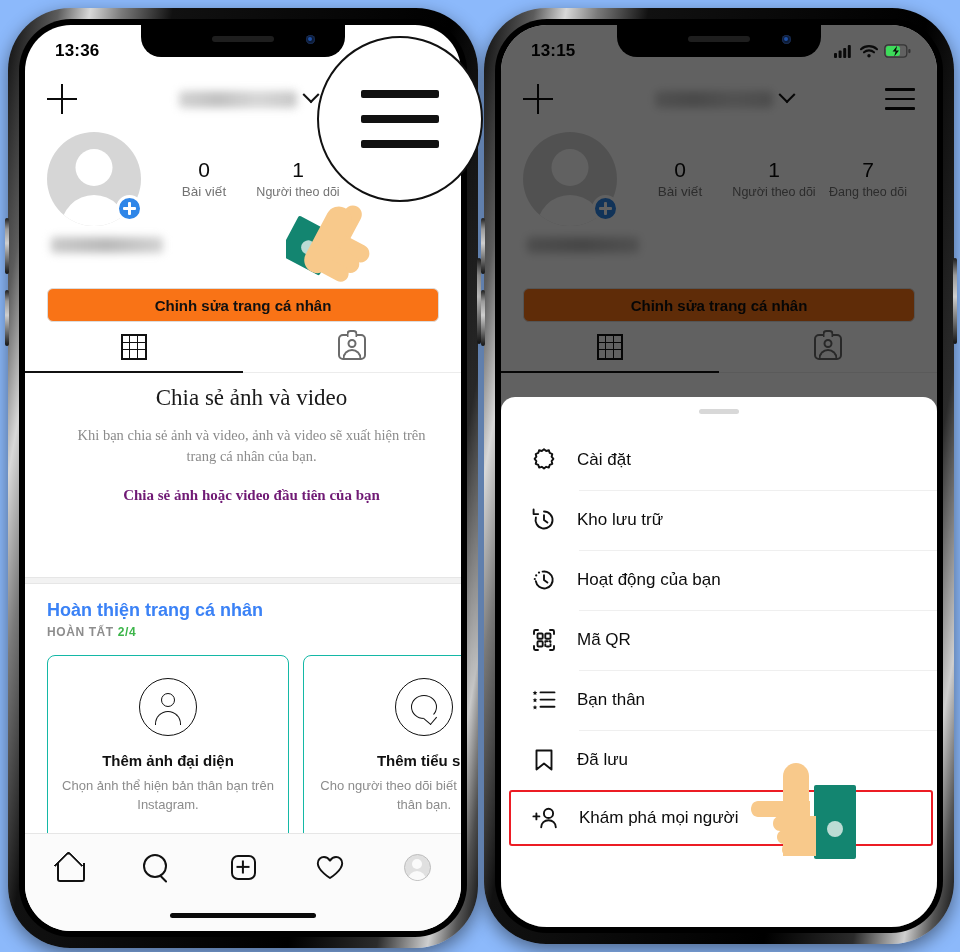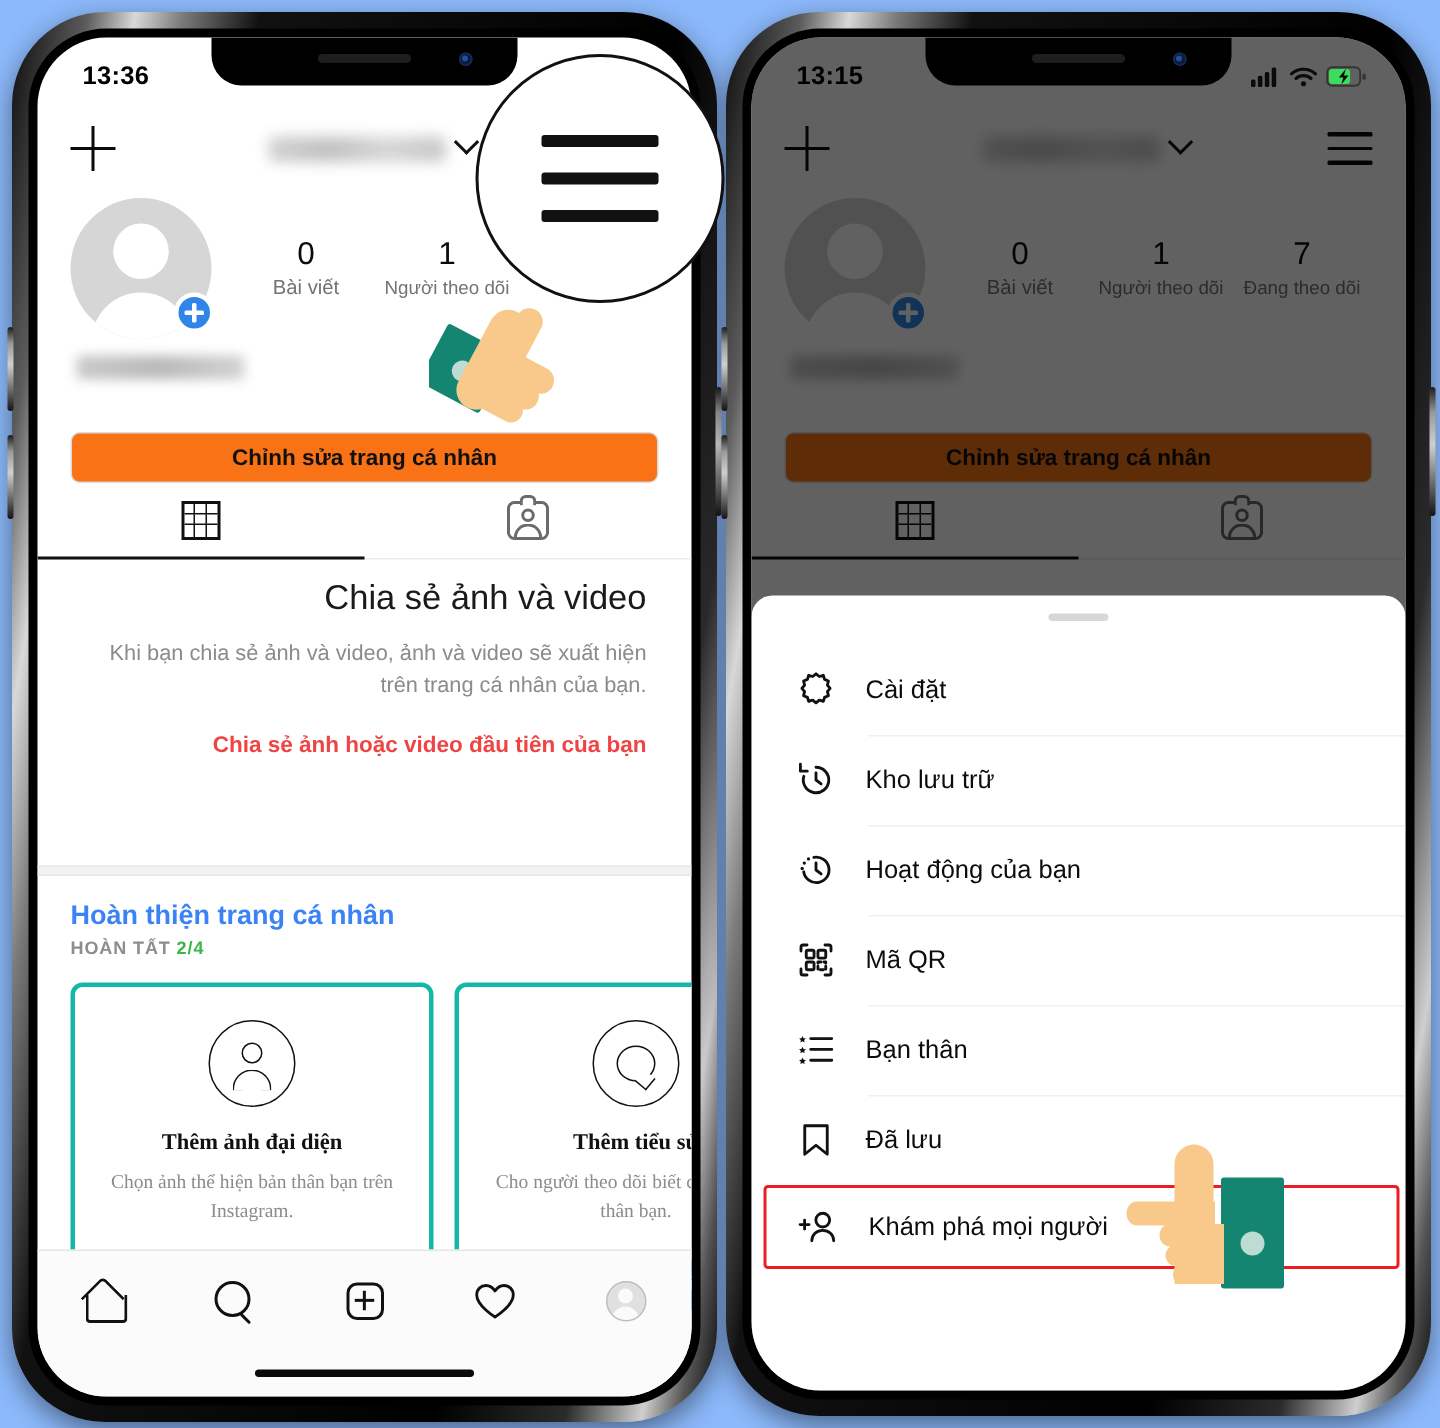--- a/index.html
+++ b/index.html
@@ -173,44 +173,45 @@
     width: 11px; height: 7px; border: 2.2px solid #6b6b6b; border-bottom: none;
     border-radius: 4px 4px 0 0; background: #fff;
   }
   .tagged-icon .h { position: absolute; left: 50%; transform: translateX(-50%); top: 5px;
     width: 9px; height: 9px; border-radius: 50%; border: 2.2px solid #6b6b6b; }
   .tagged-icon .b { position: absolute; left: 50%; transform: translateX(-50%); bottom: 0;
     width: 19px; height: 11px; border-radius: 10px 10px 0 0; border: 2.2px solid #6b6b6b; border-bottom: none; }
 
   
   .empty-state {
-    position: absolute; left: 17px; right: 0; top: 360px; text-align: right; z-index: 5;
+    position: absolute; left: 17px; right: 0; top: 360px; text-align: center; z-index: 5;
     padding: 0 30px;
+    font-family: Liberation Serif, serif;
   }
   .empty-title { font-size: 23px; font-weight: 400; color: #1a1a1a; margin-bottom: 14px; }
   .empty-sub { font-size: 14.5px; color: #8b8b8b; line-height: 21px; }
-  .empty-link { font-size: 15px; font-weight: 700; color: #ef4444; margin-top: 20px; }
+  .empty-link { font-size: 15px; font-weight: 700; color: #701a75; margin-top: 20px; }
 
   .section-sep {
     position: absolute; left: 0; right: 0; top: 552px; height: 7px; background: #f2f2f2;
     border-top: 1px solid #e6e6e6; border-bottom: 1px solid #e6e6e6; z-index: 5;
   }
 
   
   .complete { position: absolute; left: 0; right: 0; top: 559px; z-index: 5; }
   .complete h3 { font-size: 18px; font-weight: 700; color: #3b82f6; padding: 16px 22px 0; }
   .complete .prog {
     font-size: 12px; font-weight: 600; letter-spacing: .6px; color: #8d8d8d;
     padding: 4px 22px 0;
   }
   .complete .prog b { color: #3cb54a; font-weight: 700; }
   .cards { display: flex; gap: 14px; padding: 16px 22px 0; }
   .card {
-    flex: 0 0 242px; border: 3px solid #14b8a6; border-radius: 8px; background: #fff;
-    padding: 22px 14px 14px; text-align: center; font-family: Liberation Serif, serif;
+    flex: 0 0 242px; border: 1px solid #14b8a6; border-radius: 8px; background: #fff;
+    padding: 22px 14px 14px; text-align: center;
   }
   .card .circ {
     width: 58px; height: 58px; border-radius: 50%; border: 1.6px solid #111;
     margin: 0 auto 16px; display: flex; align-items: center; justify-content: center;
     position: relative;
   }
   .card .circ .pers-h {
     position: absolute; top: 14px; left: 50%; transform: translateX(-50%);
     width: 14px; height: 14px; border-radius: 50%; border: 1.6px solid #111;
   }

